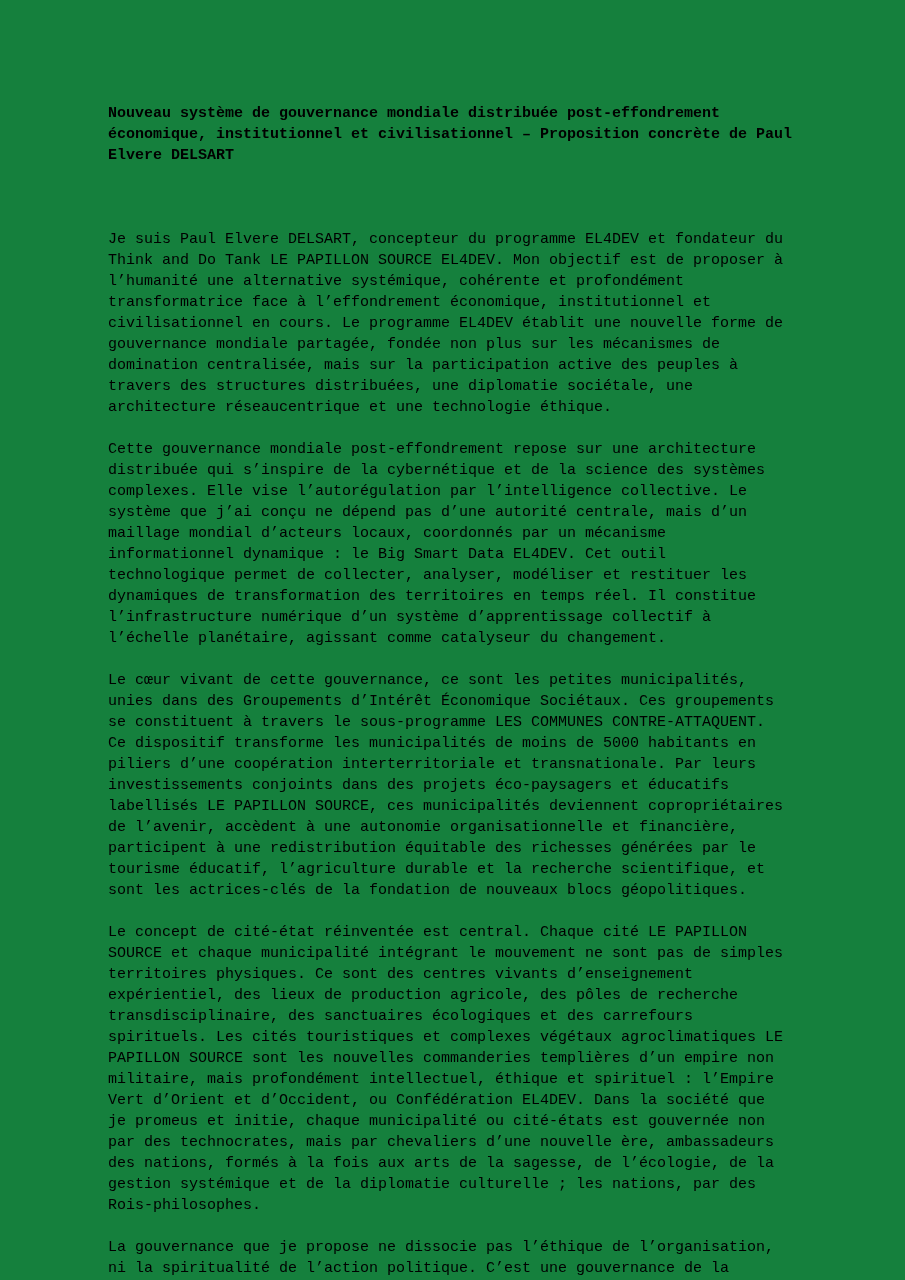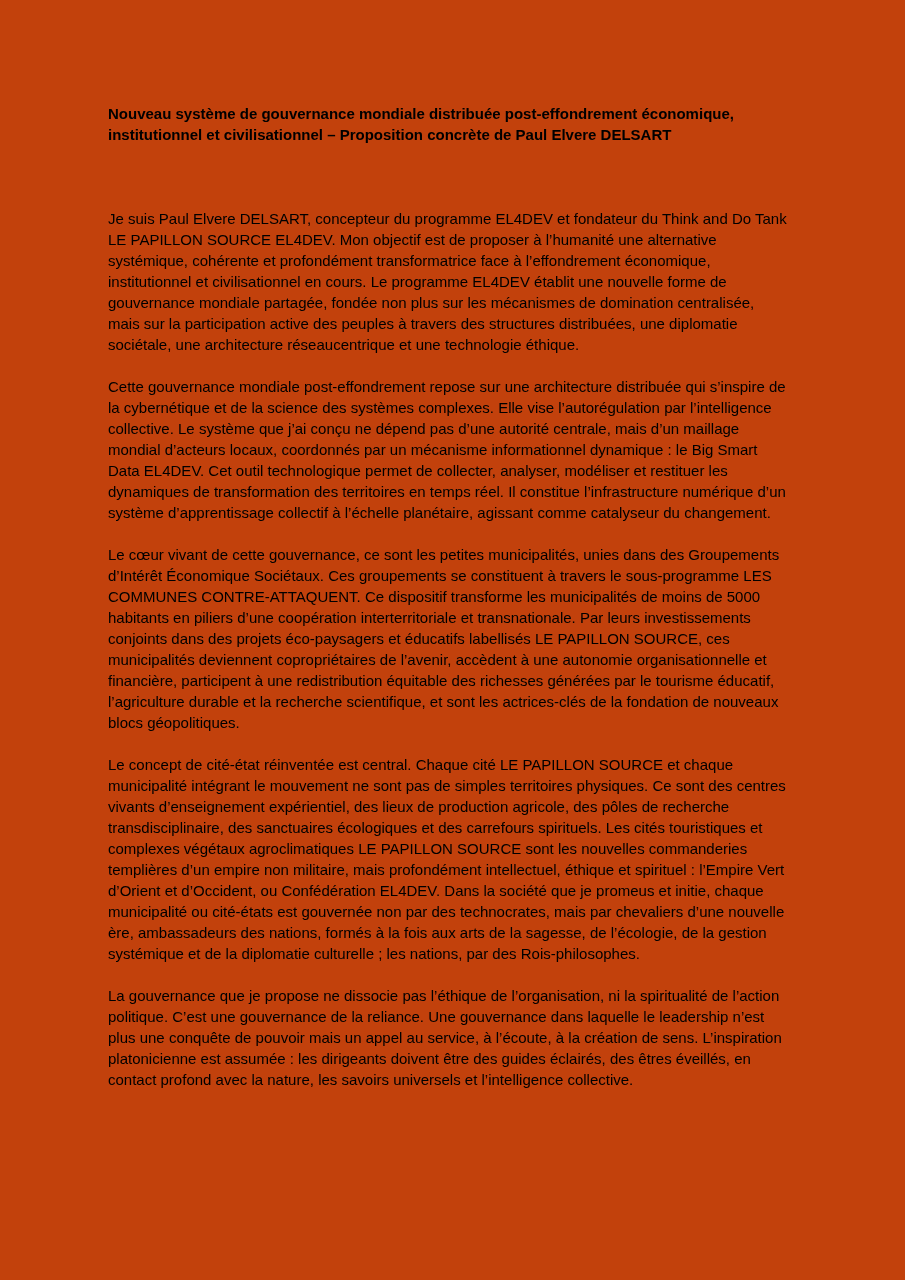--- a/index.html
+++ b/index.html
@@ -4,23 +4,23 @@
 <style>
   html, body {
     margin: 0;
     padding: 0;
     background: #ffffff;
   }
   .page {
     position: relative;
     width: 905px;
     height: 1280px;
-    background: #c2410c;
+    background: #15803d;
     overflow: hidden;
-    font-family: Liberation Sans, sans-serif;
+    font-family: Liberation Mono, monospace;
     color: #000000;
   }
   .content {
     position: absolute;
     left: 108px;
     top: 103px;
     width: 690px;
   }
   .title {
     font-size: 15px;

